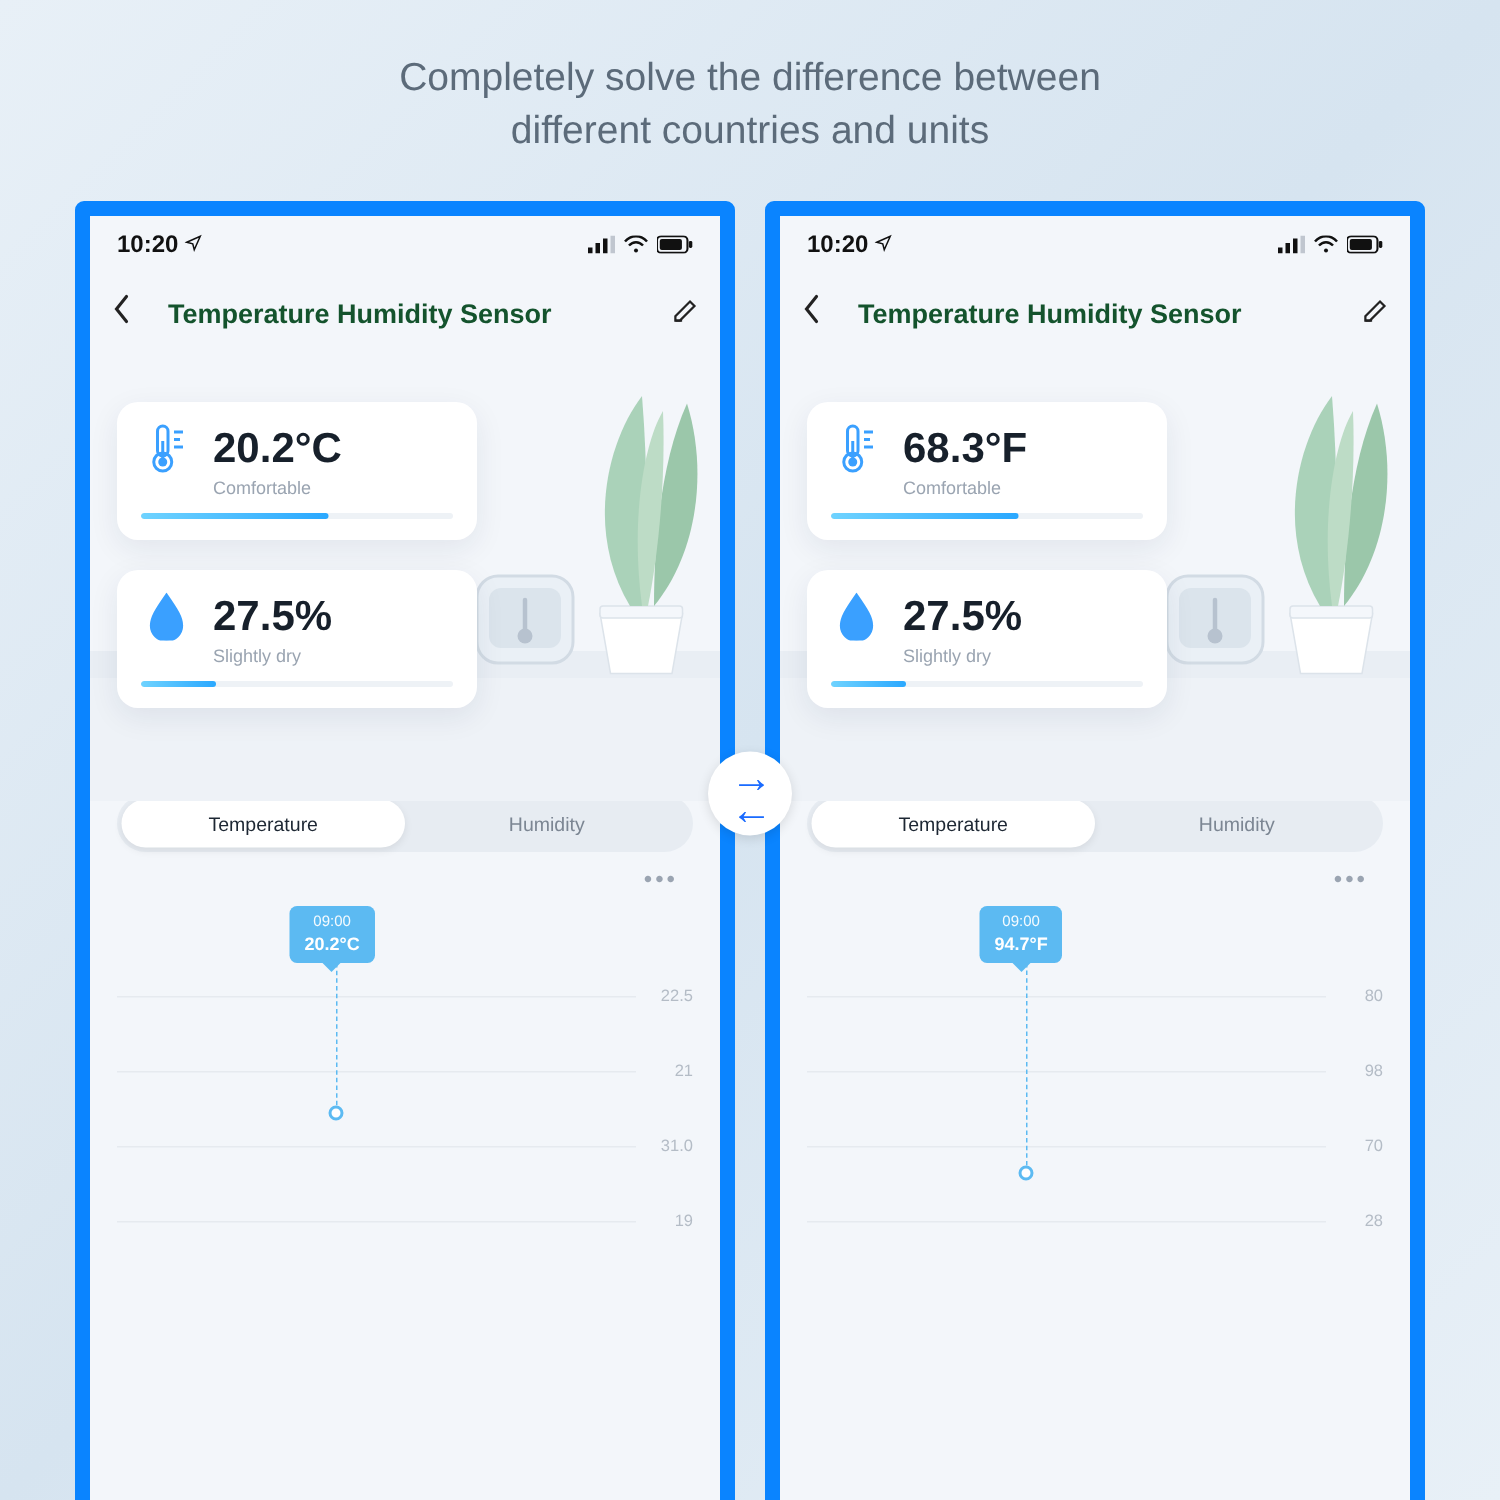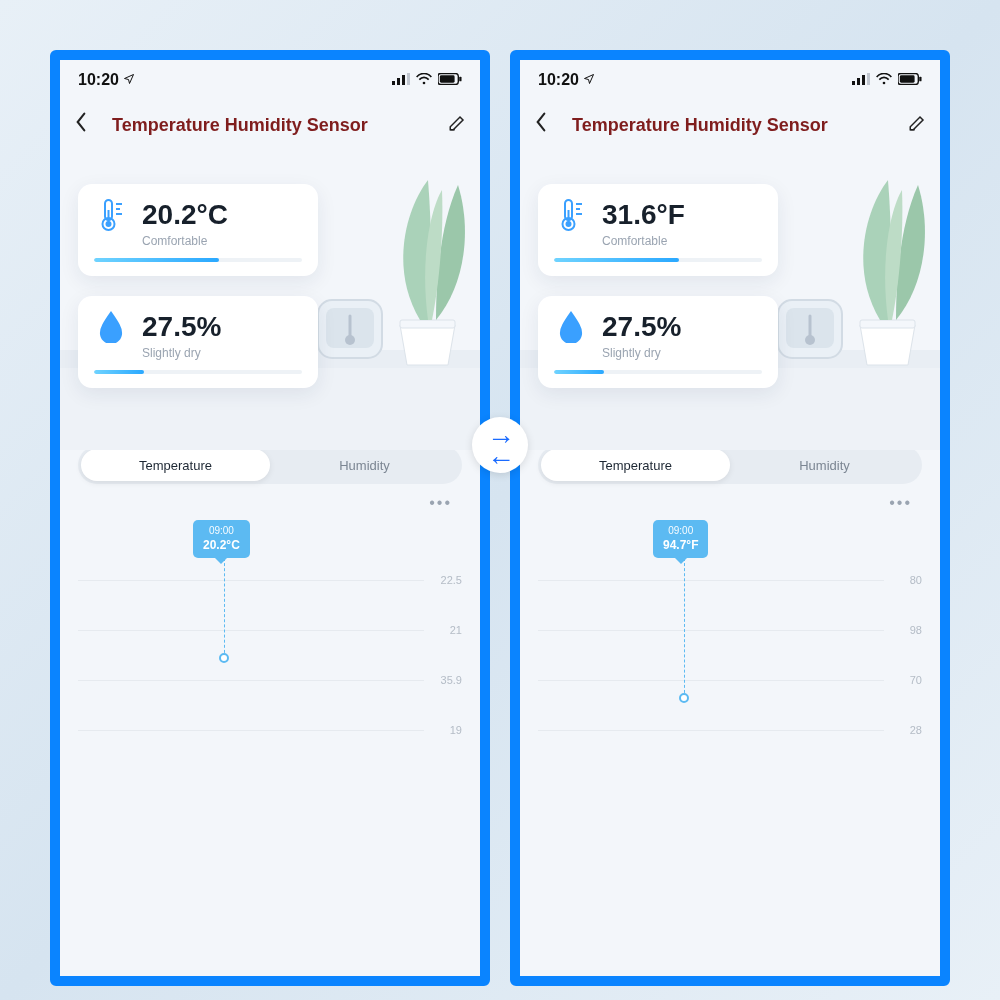--- a/index.html
+++ b/index.html
@@ -66,21 +66,21 @@
   
   .navbar {
     height: 50px;
     display: flex; align-items: center;
     padding: 0 14px;
     gap: 10px;
   }
   .nav-back { font-size: 22px; color: #222; width: 24px; cursor: pointer; }
   .nav-title {
     flex: 1; text-align: left;
-    font-size: 18px; font-weight: 600; color: #7f1d1d;
+    font-size: 18px; font-weight: 600; color: #14532d;
     margin-left: 4px;
   }
   .nav-edit { font-size: 18px; color: #222; cursor: pointer; }
   
   .scene {
     position: absolute;
     top: 90px; left: 0; right: 0; height: 300px;
     pointer-events: none;
   }
   
@@ -179,20 +179,24 @@
     position: absolute;
     width: 10px; height: 10px; border-radius: 50%;
     background: #fff; border: 2px solid #5cbaf2;
     transform: translate(-50%, -50%);
   }
 </style>
 </head>
 <body>
 
 <div class="header">
+  <div class="subtitle">
+    <span>Completely solve the difference between</span><br>
+    <span>different countries and units</span>
+  </div>
 </div>
 
 <div class="phones-row">
 
   <div class="phone">
     <div class="statusbar">
       <span>
         <span>10:20</span>
         <span style="display:inline-block;transform:rotate(0deg);">
           <svg width="12" height="12" viewBox="0 0 24 24">
@@ -304,21 +308,21 @@
       </div>
     </div>
     <div class="dots-row">•••</div>
 
     <div class="chart">
       <div class="gridline" style="top:60px"></div>
       <div class="gridlabel" style="top:60px">22.5</div>
       <div class="gridline" style="top:110px"></div>
       <div class="gridlabel" style="top:110px">21</div>
       <div class="gridline" style="top:160px"></div>
-      <div class="gridlabel" style="top:160px">35.9</div>
+      <div class="gridlabel" style="top:160px">31.0</div>
       <div class="gridline" style="top:210px"></div>
       <div class="gridlabel" style="top:210px">19</div>
 
       <div class="tooltip" style="left:115px">
         <div class="t-time">09:00</div>
         <div class="t-val">20.2°C</div>
       </div>
       <div class="stem" style="left:146px; top:38px; height:100px"></div>
       <div class="dot" style="left:146px; top:138px"></div>
     </div>
@@ -396,21 +400,21 @@
             <svg width="30" height="34" viewBox="0 0 30 34">
               <rect x="9" y="2" width="7" height="20" rx="3.5" fill="none" stroke="#3aa0ff" stroke-width="2"></rect>
               <circle cx="12.5" cy="26" r="6" fill="none" stroke="#3aa0ff" stroke-width="2"></circle>
               <circle cx="12.5" cy="26" r="3" fill="#3aa0ff"></circle>
               <line x1="12.5" y1="12" x2="12.5" y2="24" stroke="#3aa0ff" stroke-width="2"></line>
               <line x1="20" y1="6" x2="26" y2="6" stroke="#3aa0ff" stroke-width="2"></line>
               <line x1="20" y1="11" x2="24" y2="11" stroke="#3aa0ff" stroke-width="2"></line>
               <line x1="20" y1="16" x2="26" y2="16" stroke="#3aa0ff" stroke-width="2"></line>
             </svg>
           </span>
-          <span class="card-value">31.6°F</span>
+          <span class="card-value">68.3°F</span>
         </div>
         <div class="card-label">Comfortable</div>
         <div class="card-bar">
             <div class="fill temp-fill"></div>
           </div>
       </div>
 
       <div class="card">
         <div class="card-row">
           <span class="card-icon">

